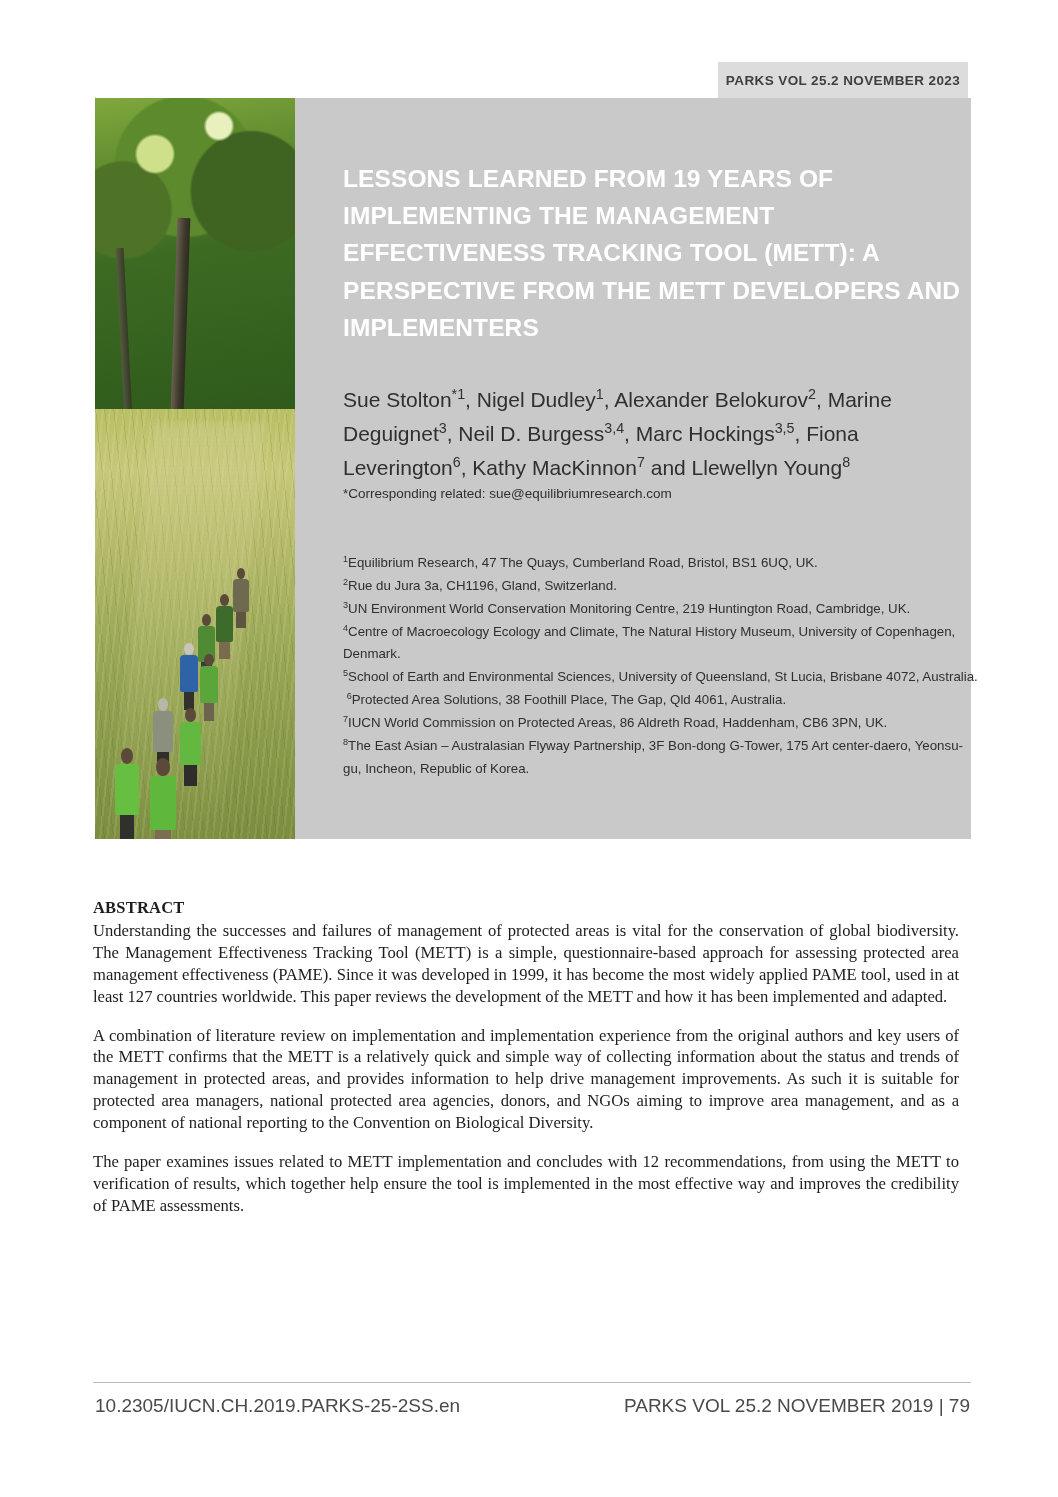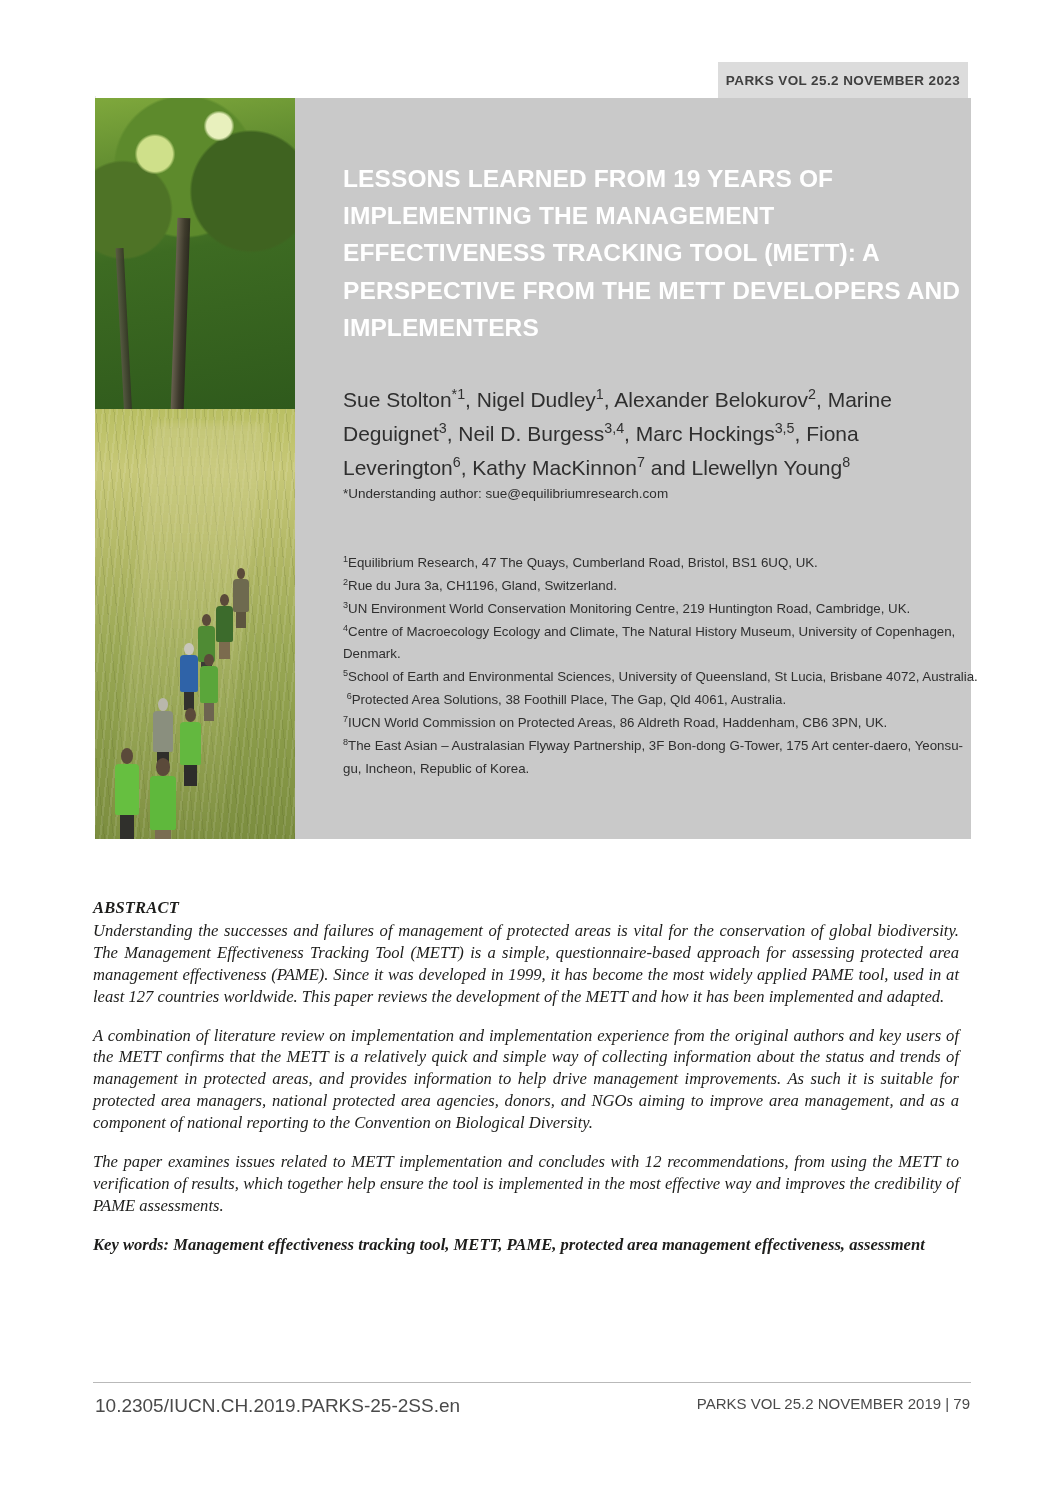--- a/index.html
+++ b/index.html
@@ -160,21 +160,20 @@
   sup { font-size: 0.68em; vertical-align: super; line-height: 0; }
 
   
   .abstract {
     position: absolute;
     top: 898px;
     left: 93px;
     width: 878px;
     font-family: "Liberation Serif", serif;
     color: #1d1d1b;
-    font-style: italic;
   }
   .abstract h2 {
     margin: 0 0 2px 0;
     font-size: 16.5px;
     font-weight: bold;
     letter-spacing: 0.2px;
     font-family: "Liberation Serif", serif;
   }
   .abstract p {
     margin: 0 12px 17px 0;
@@ -200,21 +199,21 @@
     position: absolute;
     left: 95px;
     top: 1395px;
     font-size: 19px;
     color: #4a4a4a;
   }
   .footer-right {
     position: absolute;
     right: 88px;
     top: 1395px;
-    font-size: 15px;
+    font-size: 19px;
     color: #4a4a4a;
     text-align: right;
   }
   
   .margin-tick {
     position: absolute;
     left: 0;
     top: 96px;
     width: 95px;
     height: 310px;
@@ -283,27 +282,26 @@
         <div class="body" style="background:#6e6a4f;"></div>
         <div class="legs" style="background:#5d553f;"></div>
     </div>
   </div>
 </div>
 
 <div class="title">LESSONS LEARNED FROM 19 YEARS OF IMPLEMENTING THE MANAGEMENT EFFECTIVENESS TRACKING TOOL (METT): A PERSPECTIVE FROM THE METT DEVELOPERS AND IMPLEMENTERS</div>
 
 <div class="authors">Sue Stolton<sup>*1</sup>, Nigel Dudley<sup>1</sup>, Alexander Belokurov<sup>2</sup>, Marine Deguignet<sup>3</sup>, Neil D. Burgess<sup>3,4</sup>, Marc Hockings<sup>3,5</sup>, Fiona Leverington<sup>6</sup>, Kathy MacKinnon<sup>7</sup> and Llewellyn Young<sup>8</sup></div>
 
-<div class="corresponding">*Understanding author: sue@equilibriumresearch.com</div>
+<div class="corresponding">*Corresponding related: sue@equilibriumresearch.com</div>
 
 <div class="affiliations"><sup>1</sup>Equilibrium Research, 47 The Quays, Cumberland Road, Bristol, BS1 6UQ, UK.<br><sup>2</sup>Rue du Jura 3a, CH1196, Gland, Switzerland.<br><sup>3</sup>UN Environment World Conservation Monitoring Centre, 219 Huntington Road, Cambridge, UK.<br><sup>4</sup>Centre of Macroecology Ecology and Climate, The Natural History Museum, University of Copenhagen, Denmark.<br><sup>5</sup>School of Earth and Environmental Sciences, University of Queensland, St Lucia, Brisbane 4072, Australia.<br>&nbsp;<sup>6</sup>Protected Area Solutions, 38 Foothill Place, The Gap, Qld 4061, Australia.<br><sup>7</sup>IUCN World Commission on Protected Areas, 86 Aldreth Road, Haddenham, CB6 3PN, UK.<br><sup>8</sup>The East Asian – Australasian Flyway Partnership, 3F Bon-dong G-Tower, 175 Art center-daero, Yeonsu-gu, Incheon, Republic of Korea.</div>
 
 <div class="abstract">
   <h2>ABSTRACT</h2>
   <p>Understanding the successes and failures of management of protected areas is vital for the conservation of global biodiversity. The Management Effectiveness Tracking Tool (METT) is a simple, questionnaire-based approach for assessing protected area management effectiveness (PAME). Since it was developed in 1999, it has become the most widely applied PAME tool, used in at least 127 countries worldwide. This paper reviews the development of the METT and how it has been implemented and adapted.</p>
   <p>A combination of literature review on implementation and implementation experience from the original authors and key users of the METT confirms that the METT is a relatively quick and simple way of collecting information about the status and trends of management in protected areas, and provides information to help drive management improvements. As such it is suitable for protected area managers, national protected area agencies, donors, and NGOs aiming to improve area management, and as a component of national reporting to the Convention on Biological Diversity.</p>
   <p>The paper examines issues related to METT implementation and concludes with 12 recommendations, from using the METT to verification of results, which together help ensure the tool is implemented in the most effective way and improves the credibility of PAME assessments.</p>
-  <p class="keywords">Key words: Management effectiveness tracking tool, METT, PAME, protected area management effectiveness, assessment</p>
 </div>
 
 <div class="footer-rule"></div>
 <div class="footer-left">10.2305/IUCN.CH.2019.PARKS-25-2SS.en</div>
 <div class="footer-right">PARKS VOL 25.2 NOVEMBER 2019 | 79</div>
 
 </body></html>

